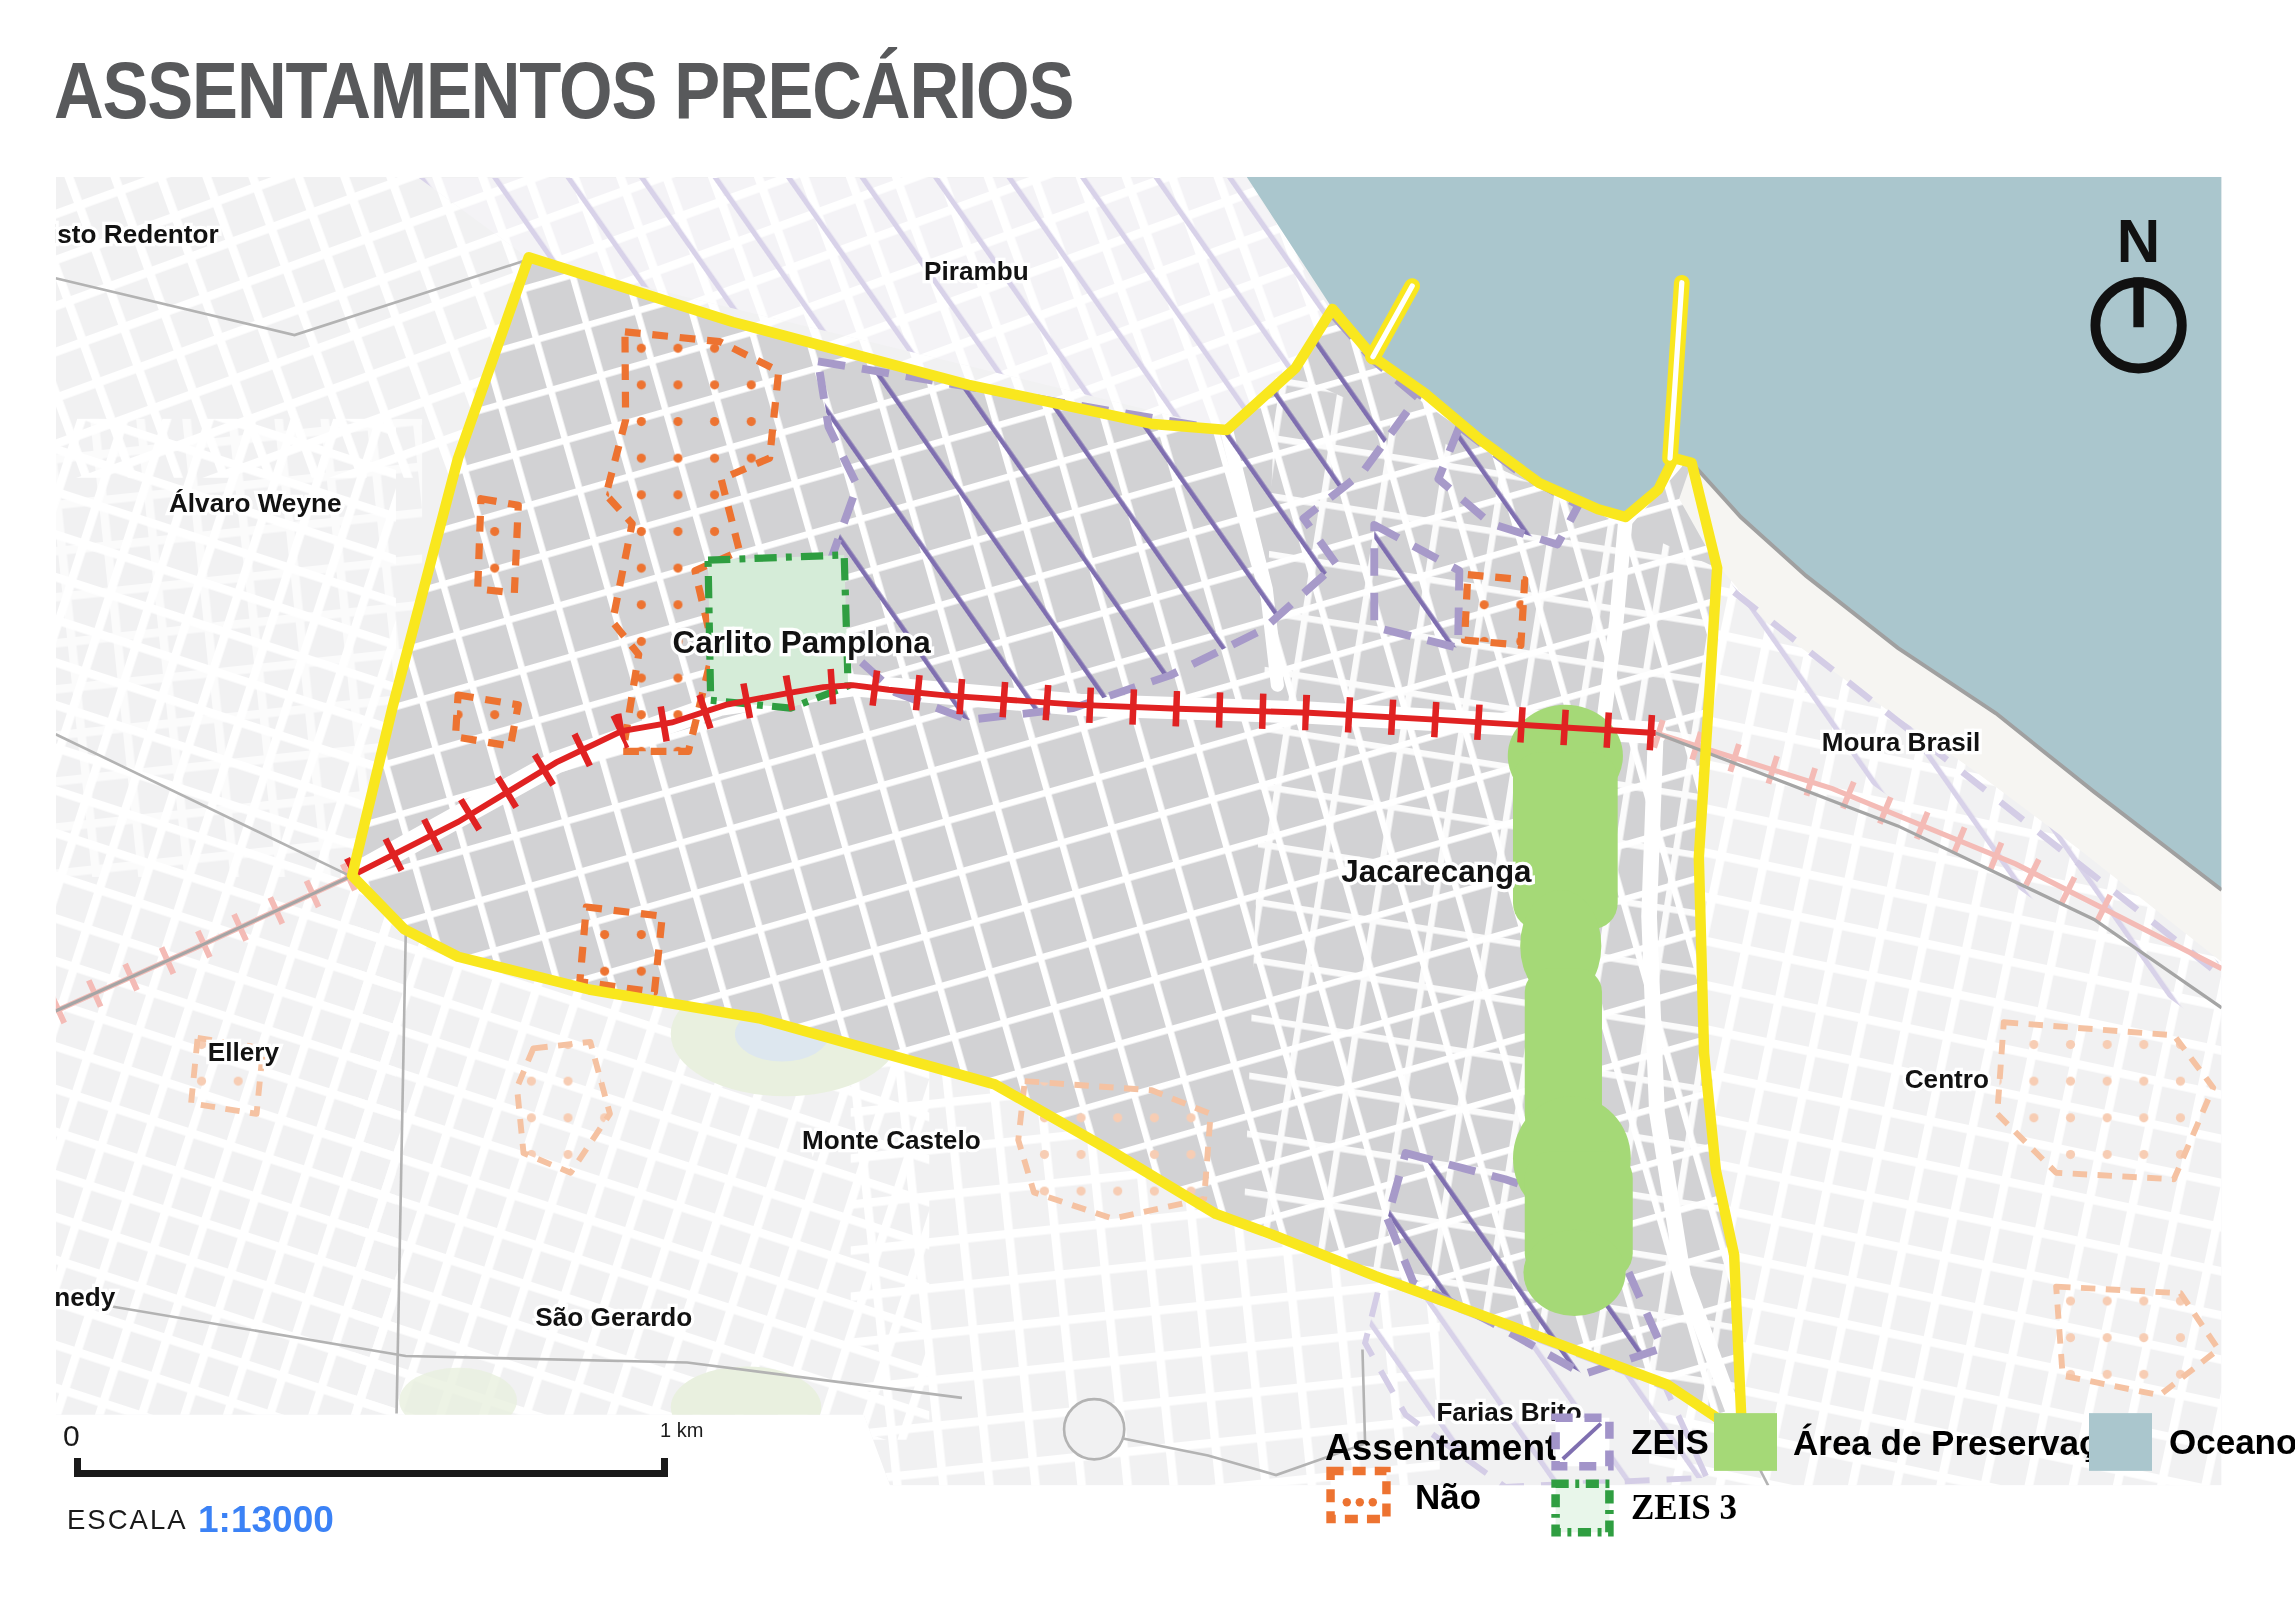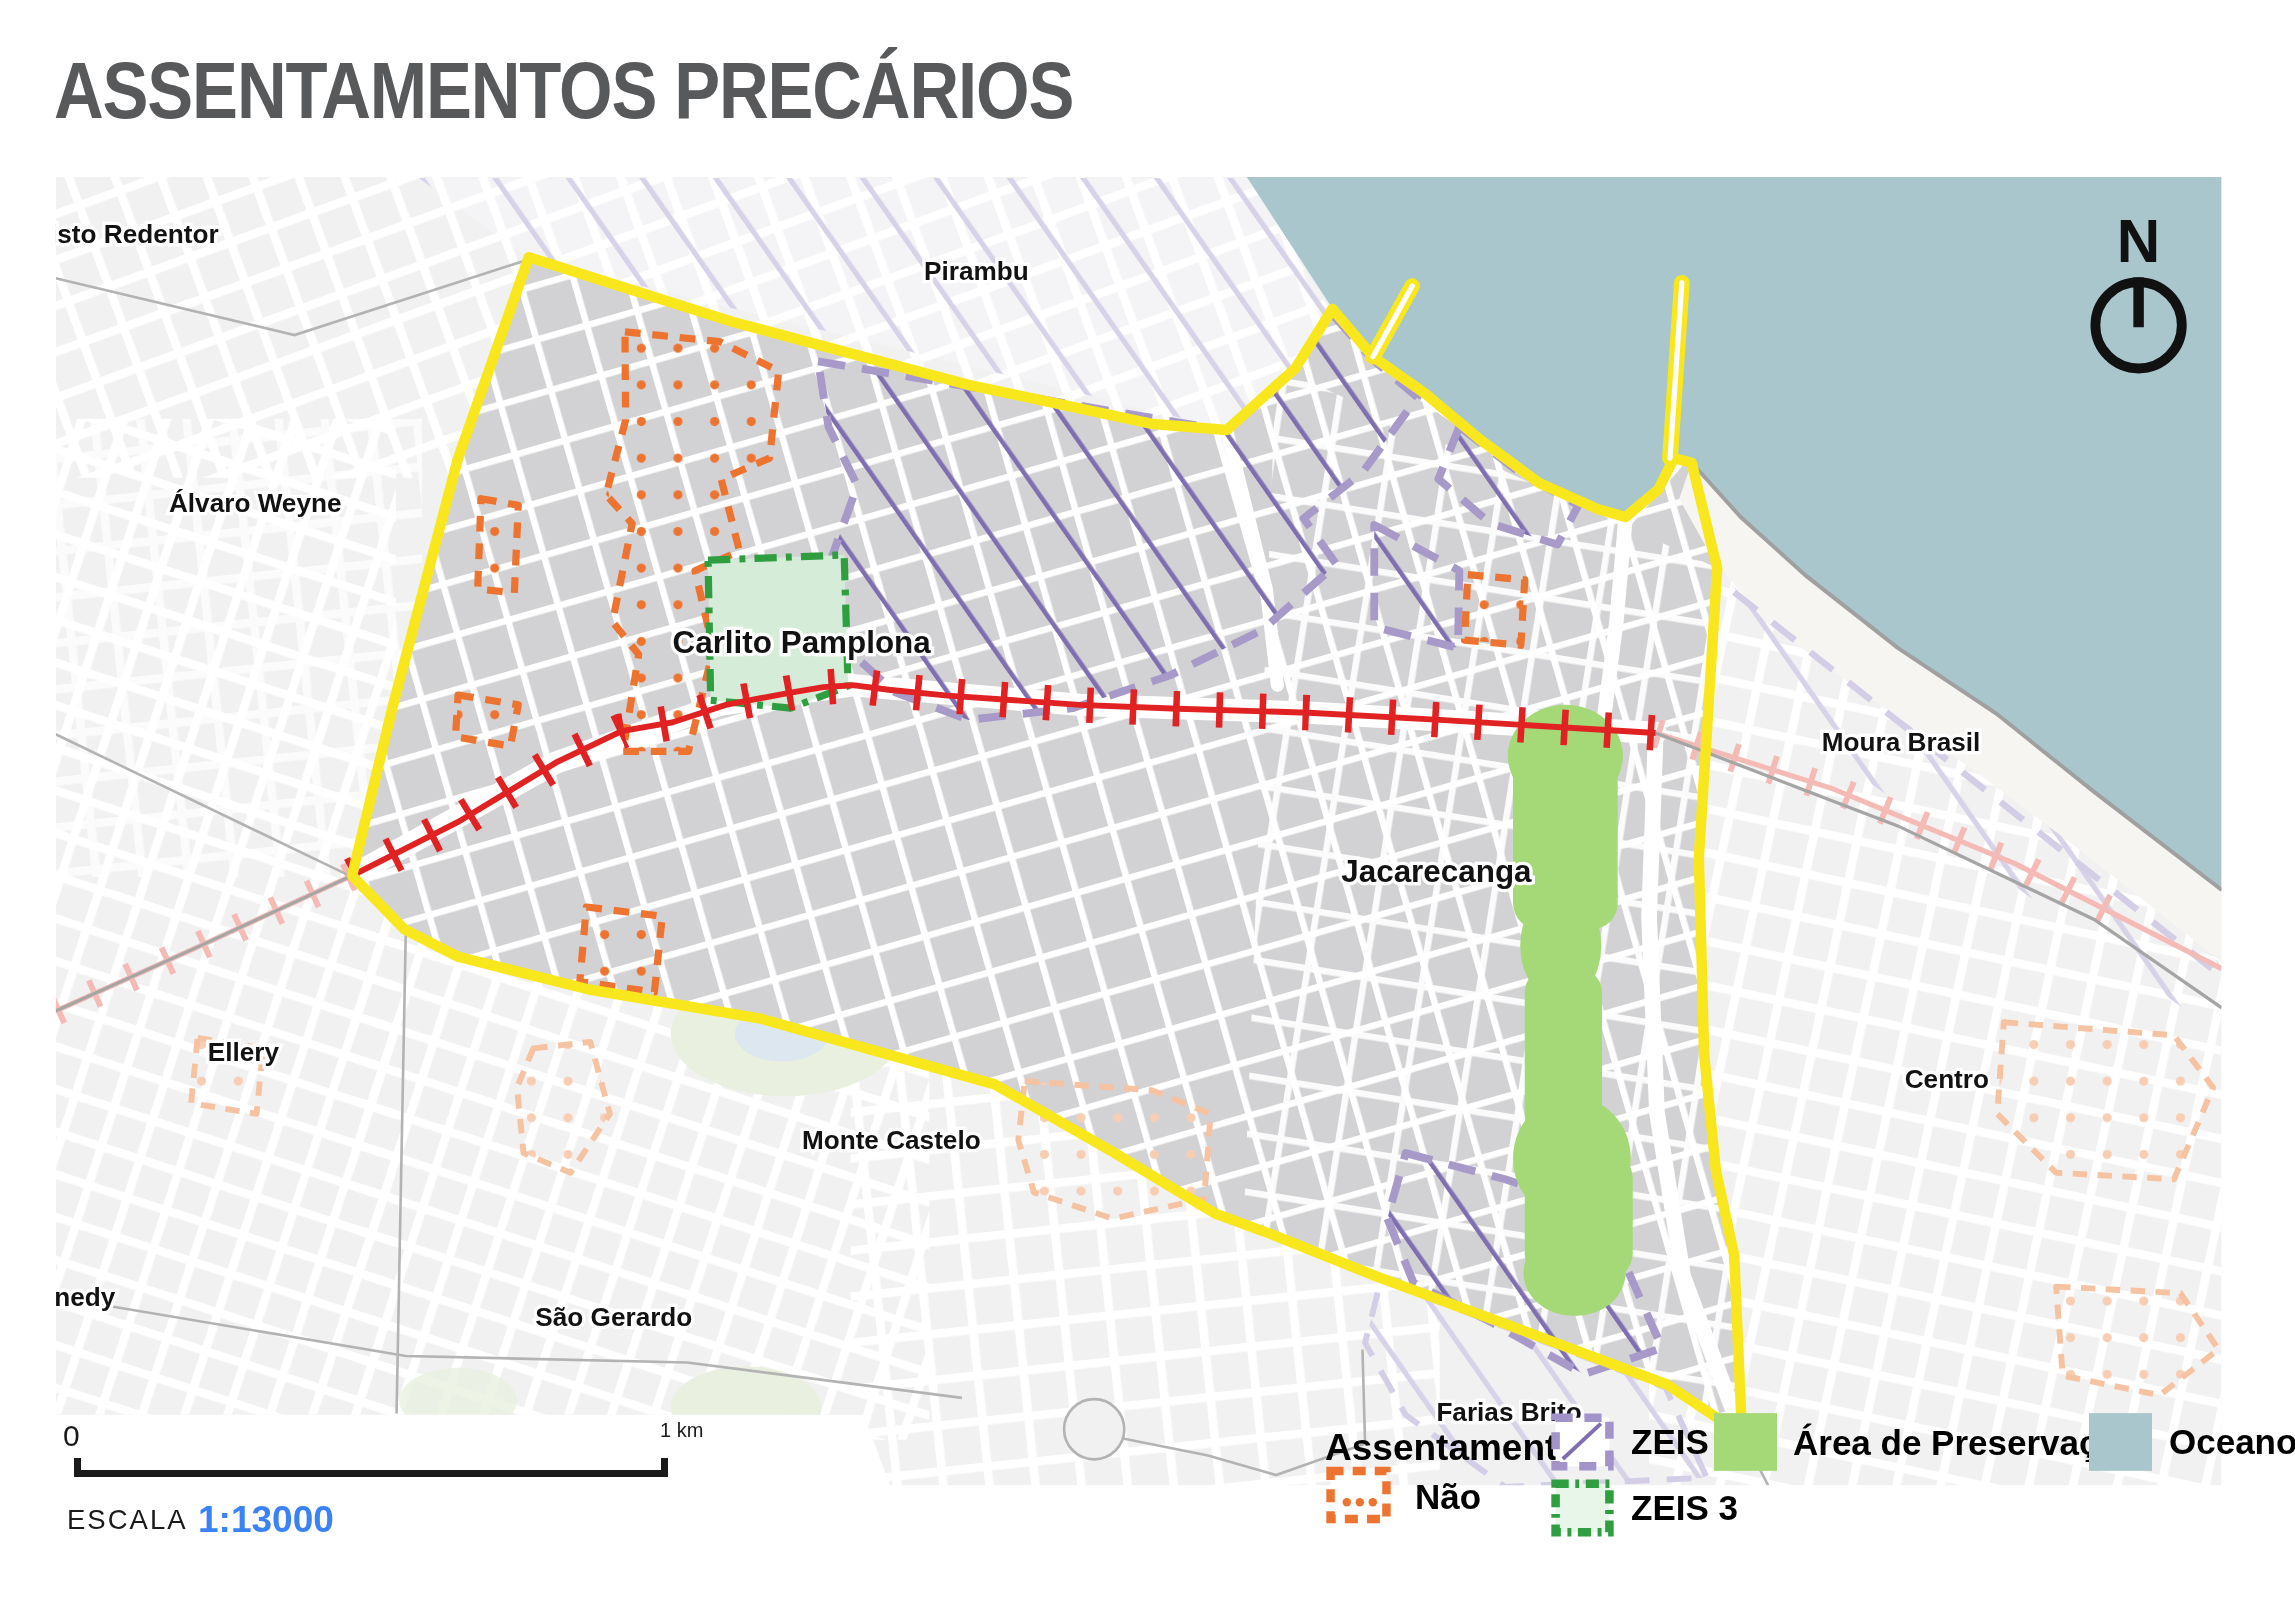--- a/index.html
+++ b/index.html
@@ -23,21 +23,21 @@
   .sb-escala{position:absolute;left:67px;top:1504px;font-size:27.5px;letter-spacing:2px;color:#1a1a1a;}
   .sb-ratio{position:absolute;left:198px;top:1499px;font-size:37px;font-weight:700;color:#3b82f6;}
   
   .lg{position:absolute;color:#000;font-weight:800;}
   .lg-assent{left:1325px;top:1427px;font-size:37px;}
   .lg-nao-sw{left:1326px;top:1466px;}
   .lg-nao{left:1415px;top:1477px;font-size:35px;}
   .lg-z1-sw{left:1551px;top:1413px;}
   .lg-z1{left:1631px;top:1422px;font-size:35px;}
   .lg-z3-sw{left:1551px;top:1479px;}
-  .lg-z3{left:1631px;top:1488px;font-size:35px;}
+  .lg-z3{left:1631px;top:1488px;font-size:35px;font-family:Liberation Serif, serif;}
   .lg-app-sw{left:1714px;top:1413px;}
   .lg-app{left:1793px;top:1413px;font-size:35px;line-height:59px;}
   .lg-oc-sw{left:2089px;top:1413px;}
   .lg-oc{left:2169px;top:1422px;font-size:35px;}
   .sw{display:block;}
 </style>
 </head>
 <body>
 
 <div class="stage">

